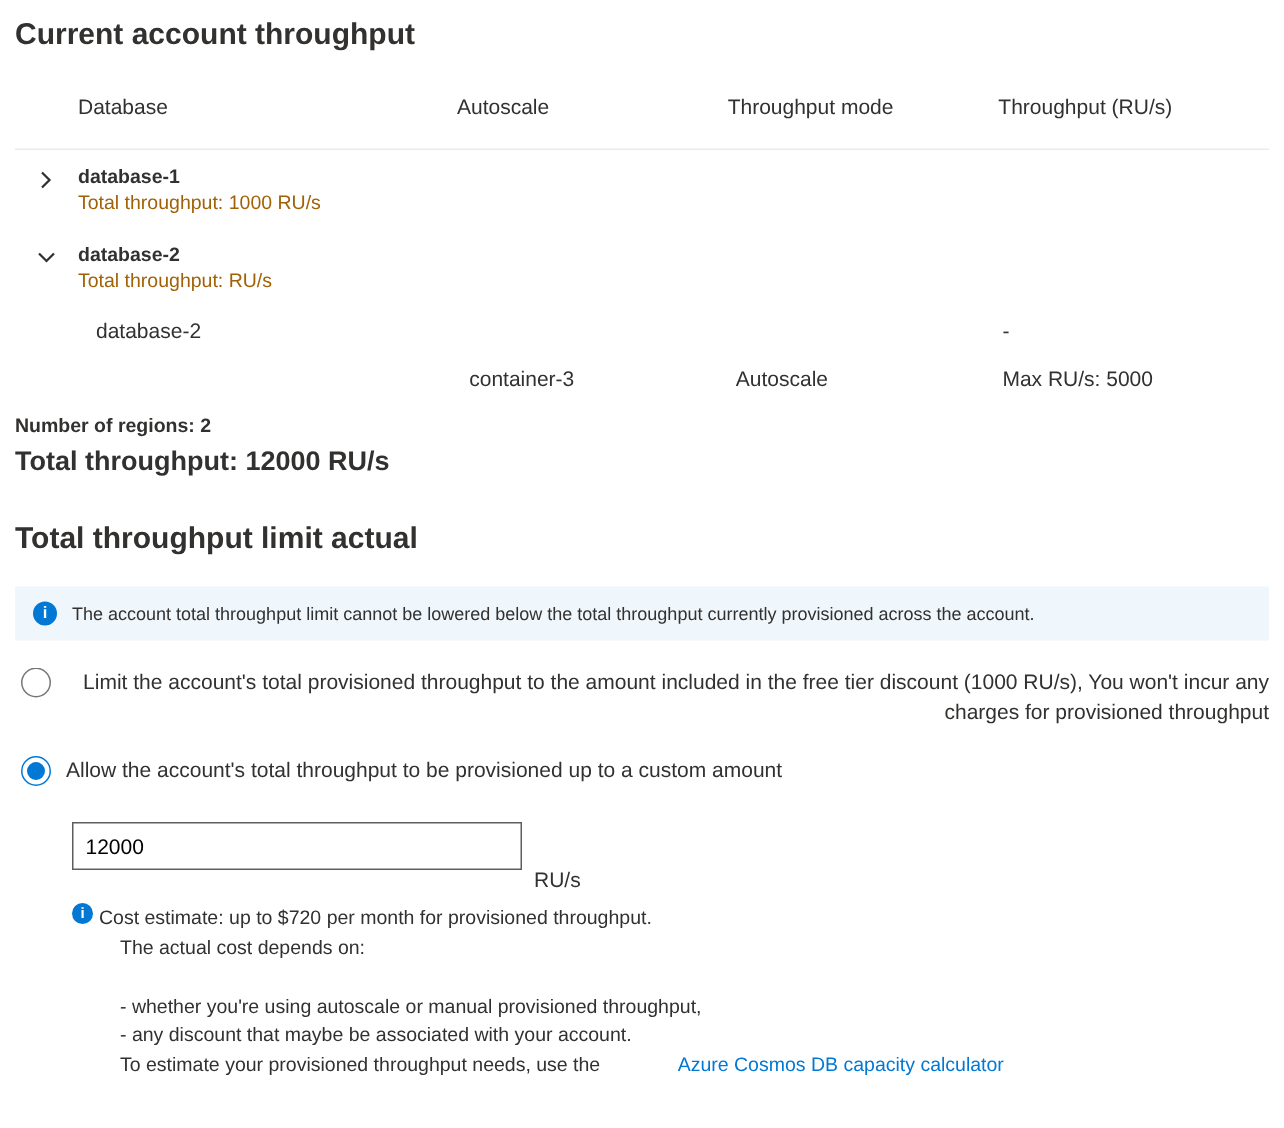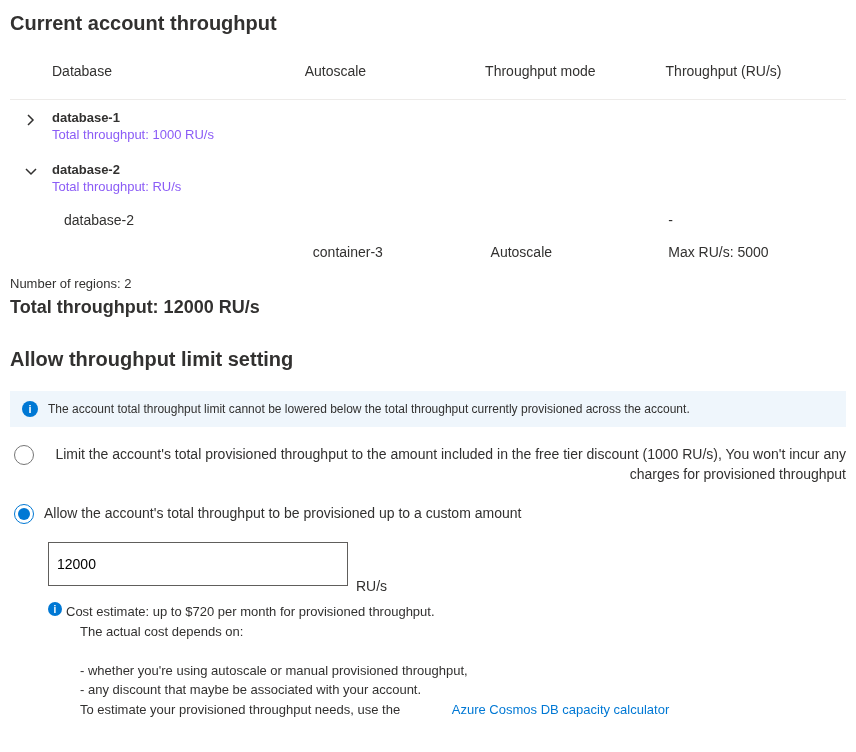--- a/index.html
+++ b/index.html
@@ -32,41 +32,42 @@
       display: flex;
       align-items: flex-start;
       padding: 10px 0;
     }
     .db-name {
       font-weight: 600;
       font-size: 13px;
     }
     .db-sub {
       font-size: 13px;
-      color: #8b5cf6;
+      color: #a16207;
       margin-top: 2px;
     }
     .chevron {
       width: 42px;
       display: flex;
       justify-content: center;
       align-items: flex-start;
       padding-top: 4px;
       cursor: pointer;
     }
     .chevron svg { width: 12px; height: 12px; }
     .sub-row {
       display: flex;
       padding: 8px 0;
     }
     .sub-row .col-expand { width: 42px; }
     .sub-indent { width: 12px; }
     .regions {
       font-size: 13px;
       margin: 8px 0 6px 0;
+      font-weight: bold;
     }
     .total-throughput {
       font-size: 18px;
       font-weight: 600;
       margin-top: 4px;
       margin-bottom: 30px;
     }
     .info-banner {
       background: #eff6fc;
       display: flex;
@@ -126,21 +127,21 @@
       text-align: right;
     }
     .custom-amount-block { margin-left: 34px; margin-top: 10px; }
     .amount-input-row {
       display: flex;
       align-items: center;
       margin-bottom: 8px;
     }
     .amount-input {
       width: 300px;
-      height: 44px;
+      height: 32px;
       padding: 4px 8px;
       border: 1px solid #605e5c;
       font-size: 14px;
       font-family: inherit;
     }
     .unit-label { margin-left: 8px; font-size: 14px; margin-top: 44px; }
     .cost-estimate {
       font-size: 13px;
       line-height: 1.5;
       display: flex;
@@ -217,21 +218,21 @@
   <div class="sub-indent"></div>
   <div class="col-database"></div>
   <div class="col-collection">container-3</div>
   <div class="col-mode">Autoscale</div>
   <div class="col-throughput">Max RU/s: 5000</div>
 </div>
 
 <div class="regions">Number of regions: 2</div>
 <div class="total-throughput">Total throughput: 12000 RU/s</div>
 
-<h2 class="section-title">Allow throughput limit setting</h2>
+<h2 class="section-title">Total throughput limit actual</h2>
 
 <div class="info-banner">
   <span class="info-icon">i</span>
   <span>The account total throughput limit cannot be lowered below the total throughput currently provisioned across the account.</span>
 </div>
 
 <div class="radio-group">
 
   <label class="radio-option">
     <input type="radio" name="limit" style="">

